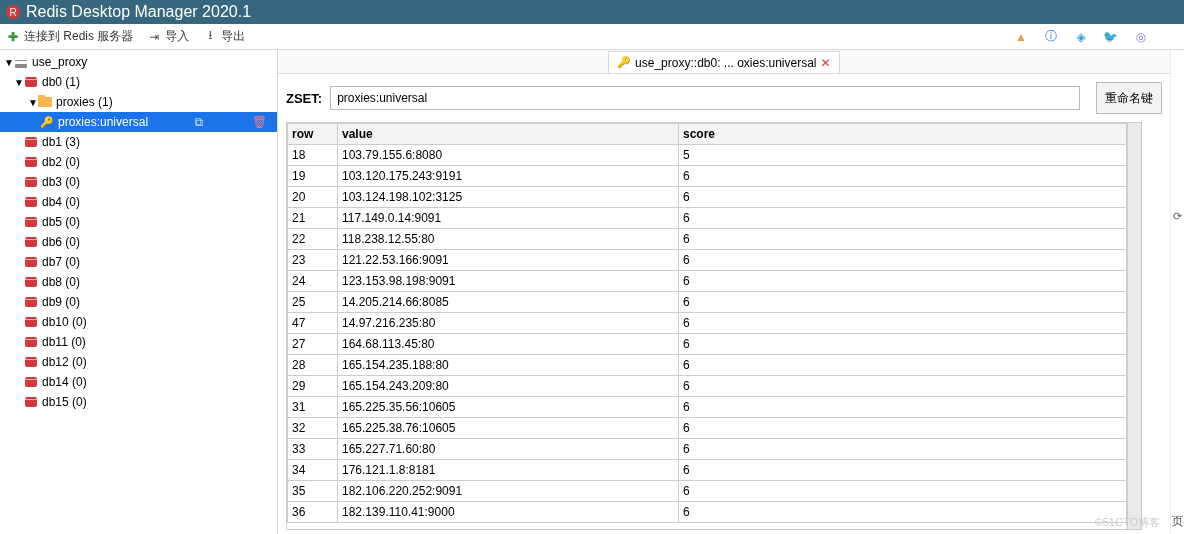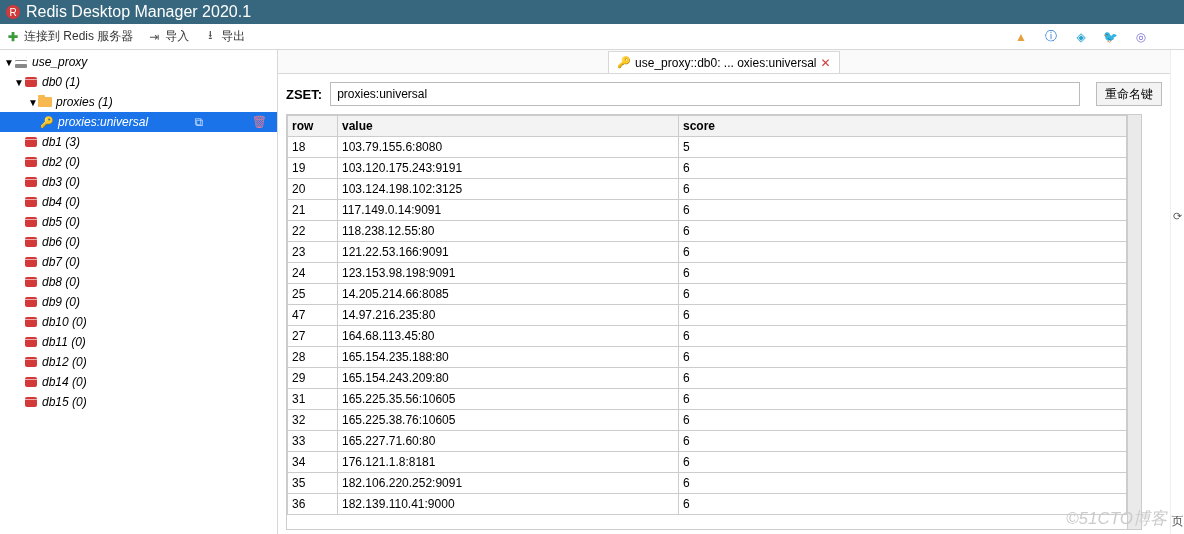--- a/index.html
+++ b/index.html
@@ -30,51 +30,51 @@
 .indent-1 { padding-left: 14px; }
 .indent-2 { padding-left: 28px; }
 .indent-3 { padding-left: 40px; }
 .tree-ico { width: 14px; height: 14px; margin-right: 4px; display: inline-flex; align-items: center; justify-content: center; }
 .db-dot { width: 12px; height: 10px; background: #d23939; border-radius: 2px; position: relative; }
 .db-dot::before { content: ""; position: absolute; top: 2px; left: 0; width: 12px; height: 1px; background: rgba(255,255,255,.6); }
 .folder { width: 14px; height: 10px; background: #f7b84f; border-radius: 1px; position: relative; }
 .folder::before { content: ""; position: absolute; top: -2px; left: 0; width: 7px; height: 2px; background: #f7b84f; border-radius: 1px 1px 0 0; }
 .stack { width: 12px; height: 11px; background: #888; border-radius: 1px; box-shadow: inset 0 3px 0 #fff, inset 0 4px 0 #888, inset 0 7px 0 #fff; }
 .key-ico { color: #f7b84f; font-size: 11px; }
-.tree-label { padding-right: 4px; font-style: italic; }
+.tree-label { padding-right: 4px; }
 .copy-ico, .del-ico { margin-left: auto; }
 .del-ico { color: #e97c93; margin-right: 10px; }
 .copy-ico { color: #cfe0ff; margin-right: 6px; }
 
 
 .tabstrip { height: 24px; border-bottom: 1px solid #d8d8d8; display: flex; justify-content: center; align-items: flex-end; background: #fafafa; }
 .tab { height: 22px; border: 1px solid #d8d8d8; border-bottom: none; background: #fff; display: flex; align-items: center; padding: 0 8px; gap: 4px; font-size: 12px; }
 .tab-close { color: #d23939; cursor: pointer; }
 
 
 .keybar { display: flex; align-items: center; padding: 8px; gap: 8px; }
 .keytype { font-weight: bold; font-size: 13px; }
 .keyname-input { flex: 1; height: 24px; border: 1px solid #bbb; padding: 0 6px; font-size: 12px; }
-.rename-btn { height: 24px; padding: 0 8px; border: 1px solid #bbb; background: #f3f3f3; cursor: pointer; margin-left: 8px; }
+.rename-btn { height: 32px; padding: 0 8px; border: 1px solid #bbb; background: #f3f3f3; cursor: pointer; margin-left: 8px; }
 
 
 .tablewrap { flex: 1; overflow: hidden; display: flex; padding: 0 8px 4px 8px; }
 .table-inner { flex: 1; overflow: auto; border: 1px solid #ccc; position: relative; }
 .grid { width: 100%; border-collapse: collapse; table-layout: fixed; }
 .grid th, .grid td { border: 1px solid #ccc; padding: 3px 4px; text-align: left; font-size: 12px; height: 20px; }
 .grid th { background: #f3f3f3; position: sticky; top: 0; }
 .col-row { width: 50px; }
 .col-score { width: 448px; }
 .side-scroll { width: 14px; background: #eaeaea; border: 1px solid #ccc; border-left: none; }
 .side-btns { width: 20px; display: flex; flex-direction: column; gap: 4px; padding-left: 4px; }
 
 
 .rightrail { width: 14px; display: flex; flex-direction: column; align-items: center; gap: 290px; padding-top: 160px; border-left: 1px solid #eee; color: #555; }
 
-.watermark { position: absolute; right: 17px; bottom: 4px; color: #ccc; font-size: 17px; font-style: italic; }
+.watermark { position: absolute; right: 24px; bottom: 4px; color: #ccc; font-size: 11px; }
 </style>
 </head>
 <body>
 
 <div class="titlebar">
   <span class="titlebar-icon">R</span>
   <span class="titlebar-title">Redis Desktop Manager 2020.1</span>
 </div>
 
 <div class="toolbar">

